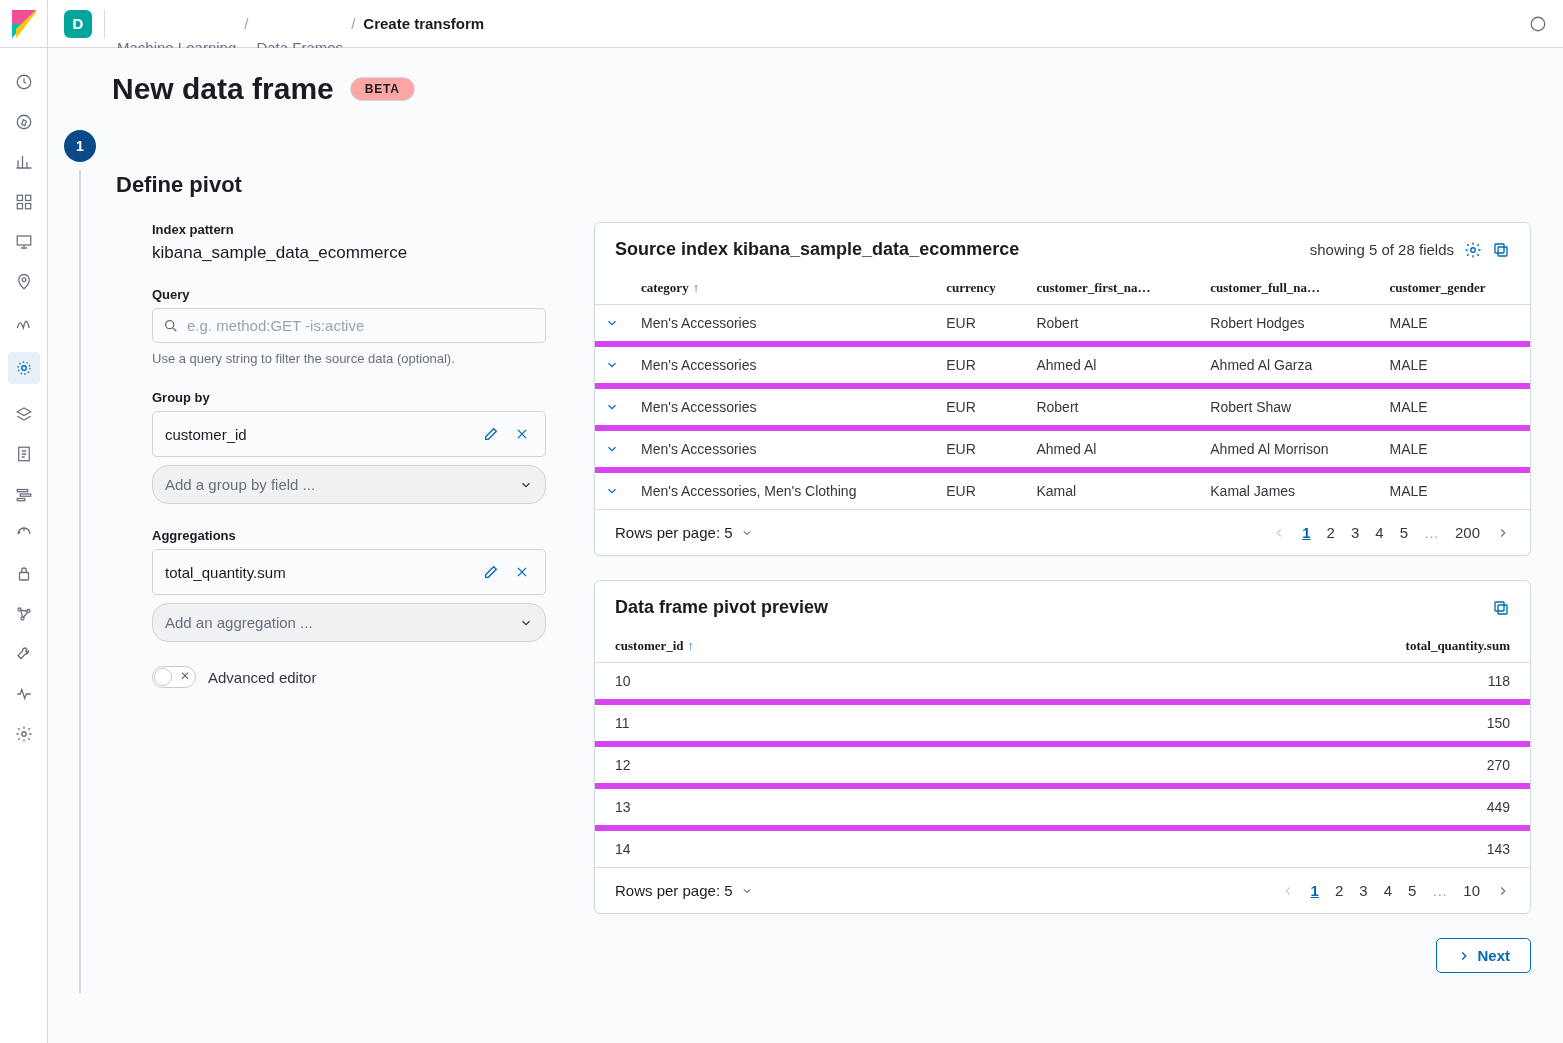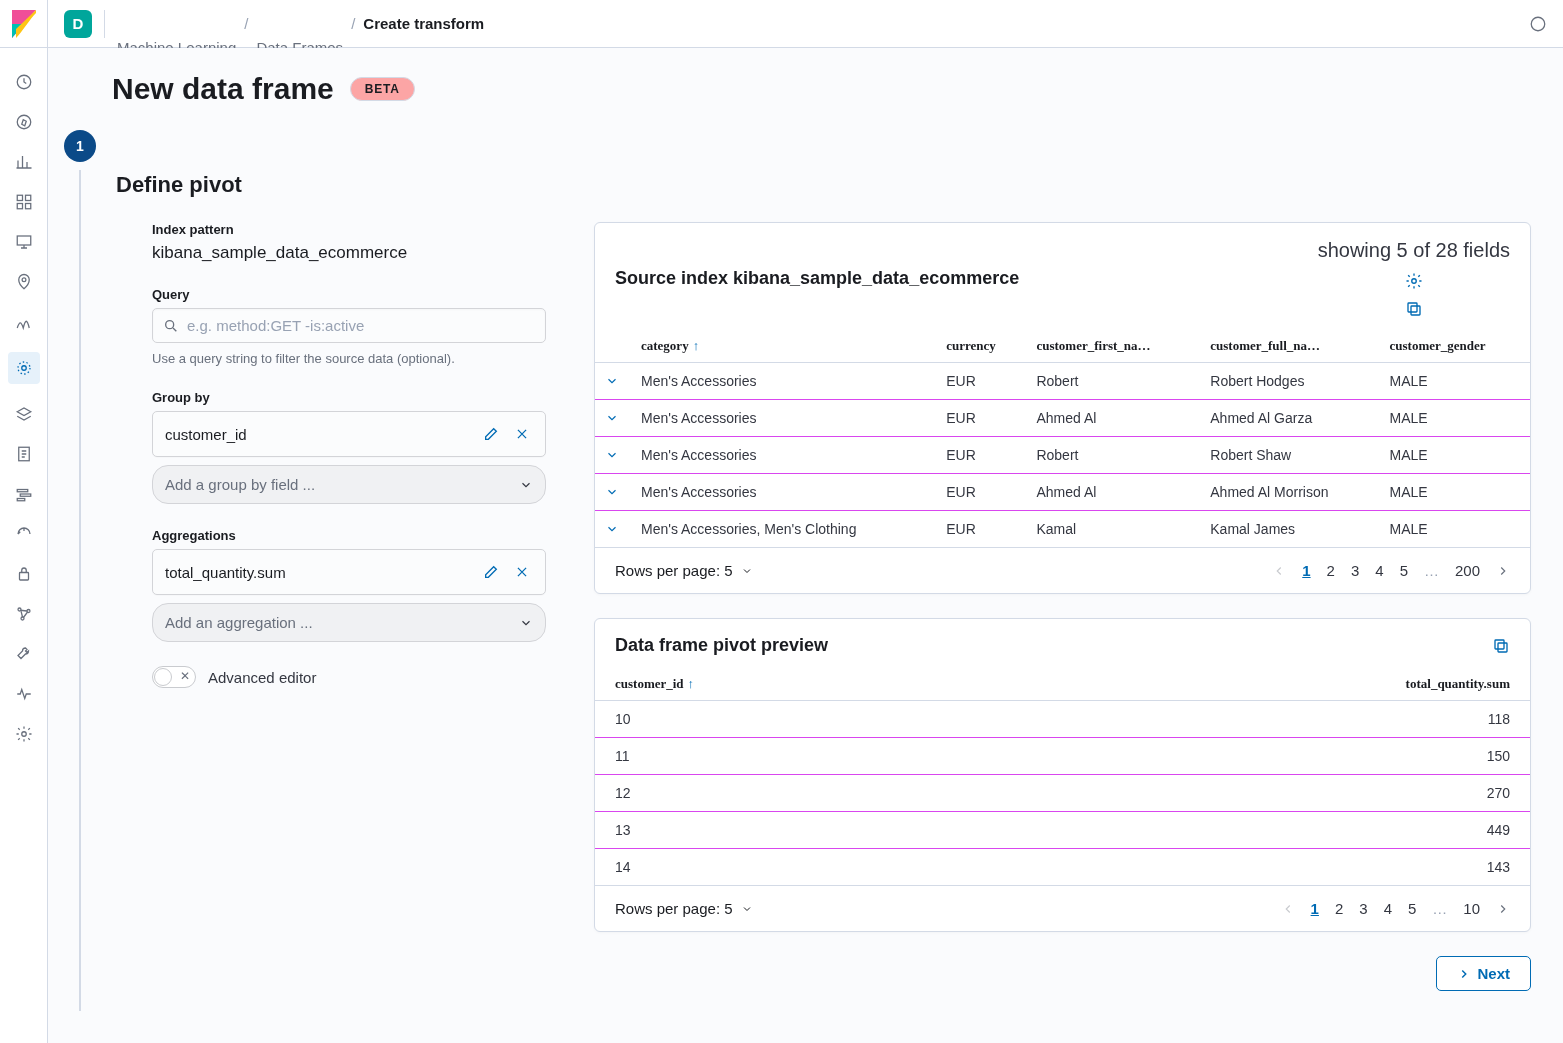--- a/index.html
+++ b/index.html
@@ -47,25 +47,25 @@
 .pill-icon.x { color: #006bb4; margin-left: 8px; font-size: 16px; }
 .select-like { border: 1px solid #d3d4d8; border-radius: 16px; padding: 10px 12px; display: flex; align-items: center; background: #f0f1f3; color: #69707d; font-size: 15px; }
 .select-like .chev { margin-left: auto; color: #343741; }
 .toggle-row { display: flex; align-items: center; gap: 12px; margin-top: 16px; }
 .toggle-off { width: 44px; height: 22px; border-radius: 11px; border: 1px solid #c9cbcf; background: #fff; position: relative; display: inline-block; }
 .toggle-knob { width: 18px; height: 18px; border-radius: 50%; background: #fff; border: 1px solid #c9cbcf; position: absolute; top: 1px; left: 1px; }
 .toggle-x { position: absolute; right: 5px; top: 2px; font-size: 12px; color: #69707d; }
 .panel { border: 1px solid #d3dae6; border-radius: 6px; background: #fff; margin-bottom: 24px; box-shadow: 0 1px 3px rgba(0,0,0,0.03); }
 .panel-header { display: flex; align-items: center; padding: 16px 20px 12px; }
 .panel-title { font-size: 18px; font-weight: 700; color: #1a1c21; }
-.panel-meta { margin-left: auto; font-size: 20px; color: #343741; display: flex; align-items: center; gap: 10px; flex-direction: column; }
+.panel-meta { margin-left: auto; font-size: 15px; color: #343741; display: flex; align-items: center; gap: 10px; }
 .panel-icon { color: #006bb4; cursor: pointer; }
 table { width: 100%; border-collapse: collapse; }
 thead th { text-align: left; font-size: 13px; font-weight: 600; color: #1a1c21; padding: 8px 10px; border-bottom: 1px solid #d3dae6; white-space: nowrap; font-family: Liberation Serif, serif; }
-tbody td { font-size: 14px; color: #343741; padding: 10px 10px; border-bottom: 1px solid #d946ef; }
+tbody td { font-size: 14px; color: #343741; padding: 10px 10px; border-bottom: 6px solid #d946ef; }
 tbody tr:last-child td { border-bottom: 1px solid #d3dae6; }
 .expand-cell { width: 36px; text-align: center; color: #006bb4; }
 .sort-arrow { color: #006bb4; margin-left: 4px; }
 .table-footer { display: flex; align-items: center; padding: 14px 20px; }
 .rows-pp { font-size: 15px; color: #1a1c21; display: flex; align-items: center; gap: 8px; cursor: pointer; }
 .pager { margin-left: auto; display: flex; align-items: center; gap: 16px; font-size: 15px; }
 .pager .pg { color: #343741; cursor: pointer; }
 .pager .pg.active { color: #006bb4; font-weight: 700; text-decoration: underline; }
 .pager .pg.ellipsis { color: #98a2b3; cursor: default; }
 .pager .chev-btn { color: #69707d; cursor: pointer; }

